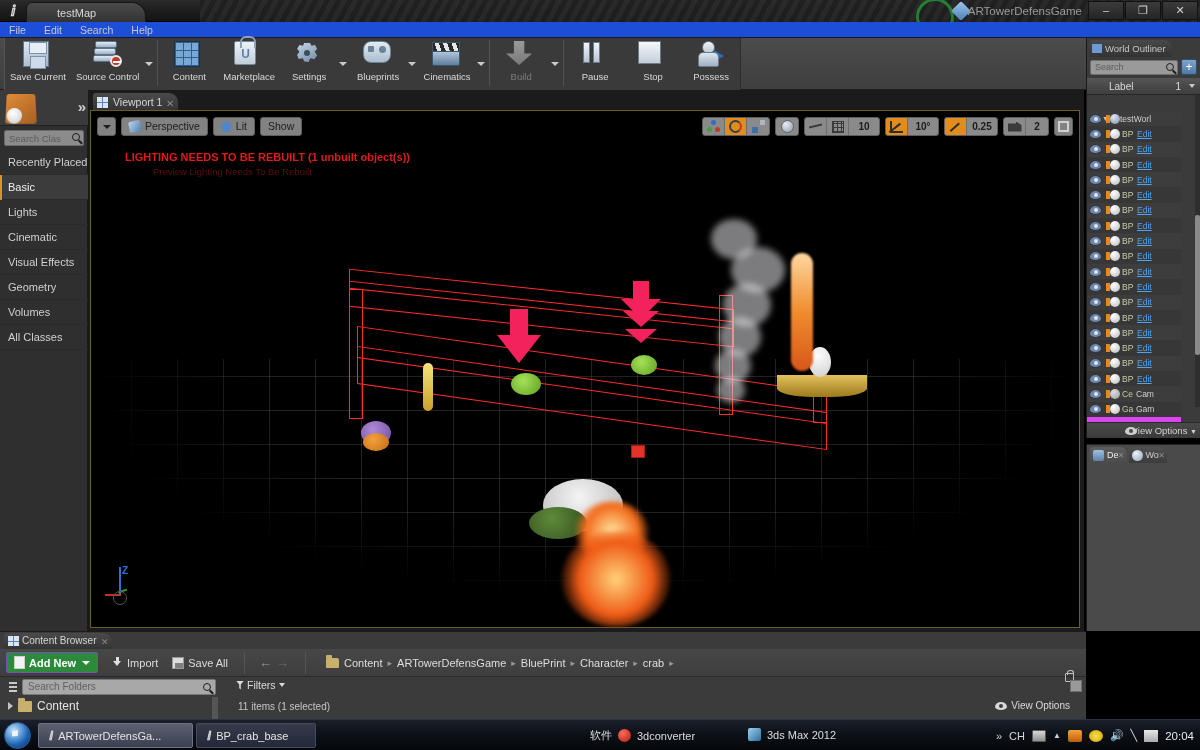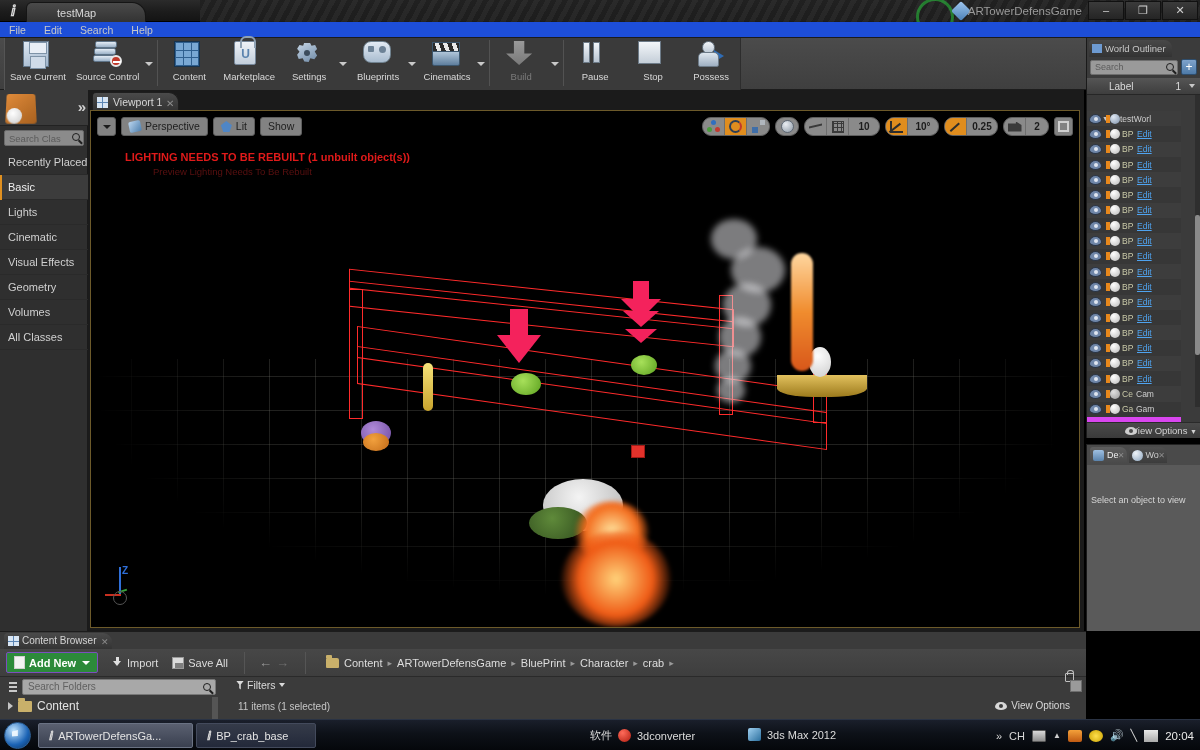--- a/index.html
+++ b/index.html
@@ -211,21 +211,21 @@
     color: #1c1c1c; font-size: 10.5px; line-height: 17px; padding: 0 7px;
     display: flex; align-items: center; gap: 4px;
   }
   .vp-pill.small { width: 19px; padding: 0; justify-content: center; }
   .vp-pill .tri { border-left: 4px solid transparent; border-right: 4px solid transparent; border-top: 4px solid #1c1c1c; }
   .persp-ico { width: 12px; height: 11px; background: linear-gradient(135deg,#bcd6ef,#4d7fae); border-radius: 2px; transform: rotate(-12deg); }
   .lit-ico { width: 11px; height: 11px; background: #4f86c6; clip-path: polygon(50% 0,100% 38%,78% 100%,22% 100%,0 38%); }
 
   
   .vp-tr { position: absolute; right: 6px; top: 6px; display: flex; gap: 5px; align-items: center; }
-  .grp { display: flex; background: #8a8a8a; border: 1px solid #5e5e5e; border-radius: 9px; overflow: hidden; height: 19px; }
+  .grp { display: flex; background: #8a8a8a; border: 1px solid #5e5e5e; border-radius: 3px; overflow: hidden; height: 19px; }
   .gbtn { width: 22px; height: 17px; display: flex; align-items: center; justify-content: center; border-right: 1px solid #6e6e6e; position: relative; }
   .gbtn:last-child { border-right: none; }
   .gbtn.on { background: #e08d1e; }
   .gbtn .num { color: #1b1b1b; font-size: 10px; font-weight: bold; }
   .gbtn.w { width: 30px; }
   .ico-move { width: 13px; height: 13px; position: relative; }
   .ico-move i { position: absolute; border-radius: 50%; width: 5px; height: 5px; }
   .ico-move i:nth-child(1) { background: #2f6fbf; left: 4px; top: 0; }
   .ico-move i:nth-child(2) { background: #4a9c3e; left: 0; top: 7px; }
   .ico-move i:nth-child(3) { background: #c23a2f; left: 8px; top: 7px; }
@@ -951,23 +951,20 @@
         <span class="di"></span>
         <span>De</span>
         <span class="x">✕</span>
       </div>
       <div class="dtab">
         <span class="di globe"></span>
         <span>Wo</span>
         <span class="x">✕</span>
       </div>
     </div>
-    <div class="dbody">
-      <div class="dmsg">Select an object to view</div>
-    </div>
   </div>
 
   <div class="cb">
     <div class="cb-tab">
       <span class="tico">
           <i></i>
           <i></i>
           <i></i>
           <i></i>
         </span>

